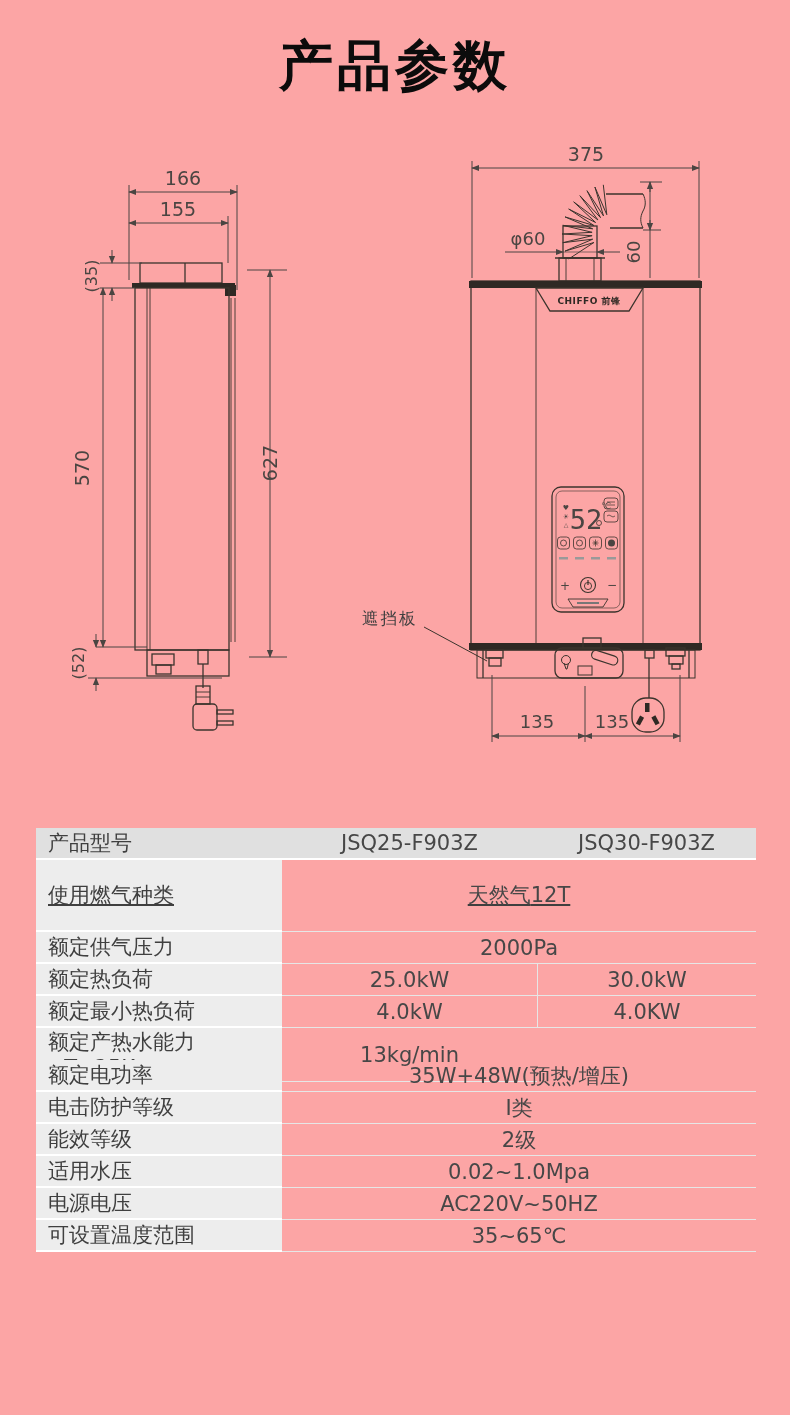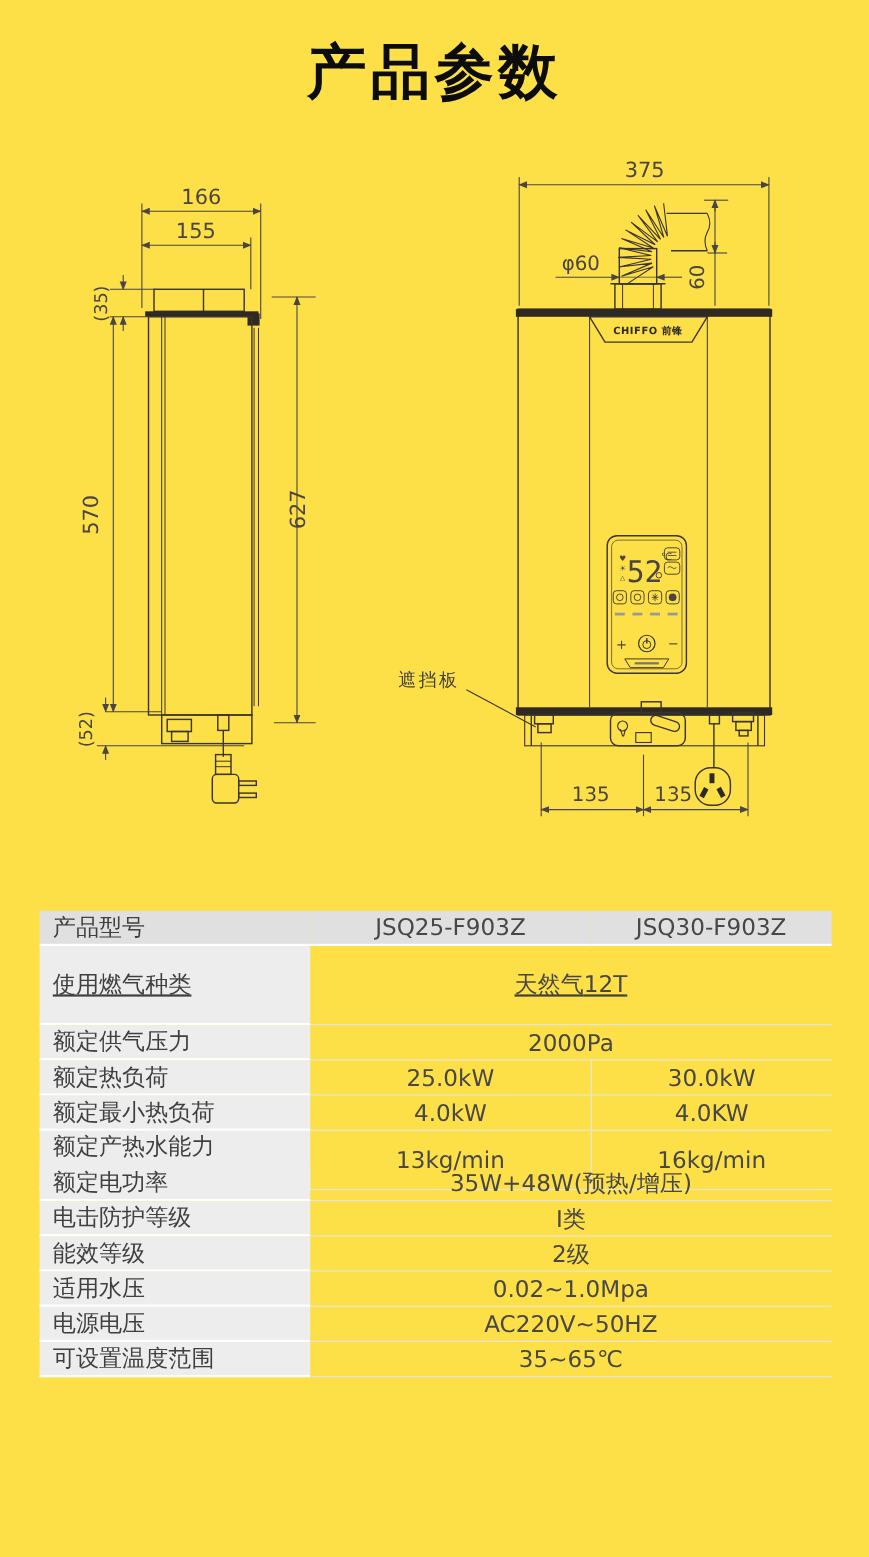--- a/index.html
+++ b/index.html
@@ -1,16 +1,16 @@
 <!DOCTYPE html>
 <html><head>
 <meta charset="utf-8">
 <style>
   html,body{margin:0;padding:0;background:#fff;}
-  .page{position:relative;width:790px;height:1415px;background:#fde047;overflow:hidden;
+  .page{position:relative;width:790px;height:1415px;background:#fca5a5;overflow:hidden;
         font-family:"DejaVu Sans","Liberation Sans",sans-serif;}
   .title{position:absolute;top:30px;left:0;width:790px;text-align:center;
          font-size:54px;font-weight:900;color:#0c0c0c;letter-spacing:4px;margin:0;}
   .drawings{position:absolute;top:130px;left:0;}
   
   .spec-table{position:absolute;top:828px;left:36px;width:720px;font-size:21px;color:#3f3f3f;}
   .t-row{display:grid;grid-template-columns:246px 255px 219px;height:32px;}
   .t-row.t-tall{height:72px;text-decoration:underline;}
   .t-label{background:#ededed;border-bottom:2px solid #fff;display:flex;align-items:center;
            padding-left:12px;box-sizing:border-box;}
@@ -237,21 +237,20 @@
 
     <div class="t-row">
       <div class="t-label">额定最小热负荷</div>
       <div class="t-val">4.0kW</div>
       <div class="t-val t-c2">4.0KW</div>
     </div>
 
     <div class="t-row">
       <div class="t-label">额定产热水能力△T=25K</div>
       <div class="t-val">13kg/min</div>
-      <div class="t-val t-c2">16kg/min</div>
     </div>
 
     <div class="t-row">
       <div class="t-label">额定电功率</div>
       <div class="t-val t-span">35W+48W(预热/增压)</div>
     </div>
 
     <div class="t-row">
       <div class="t-label">电击防护等级</div>
       <div class="t-val t-span">Ⅰ类</div>

